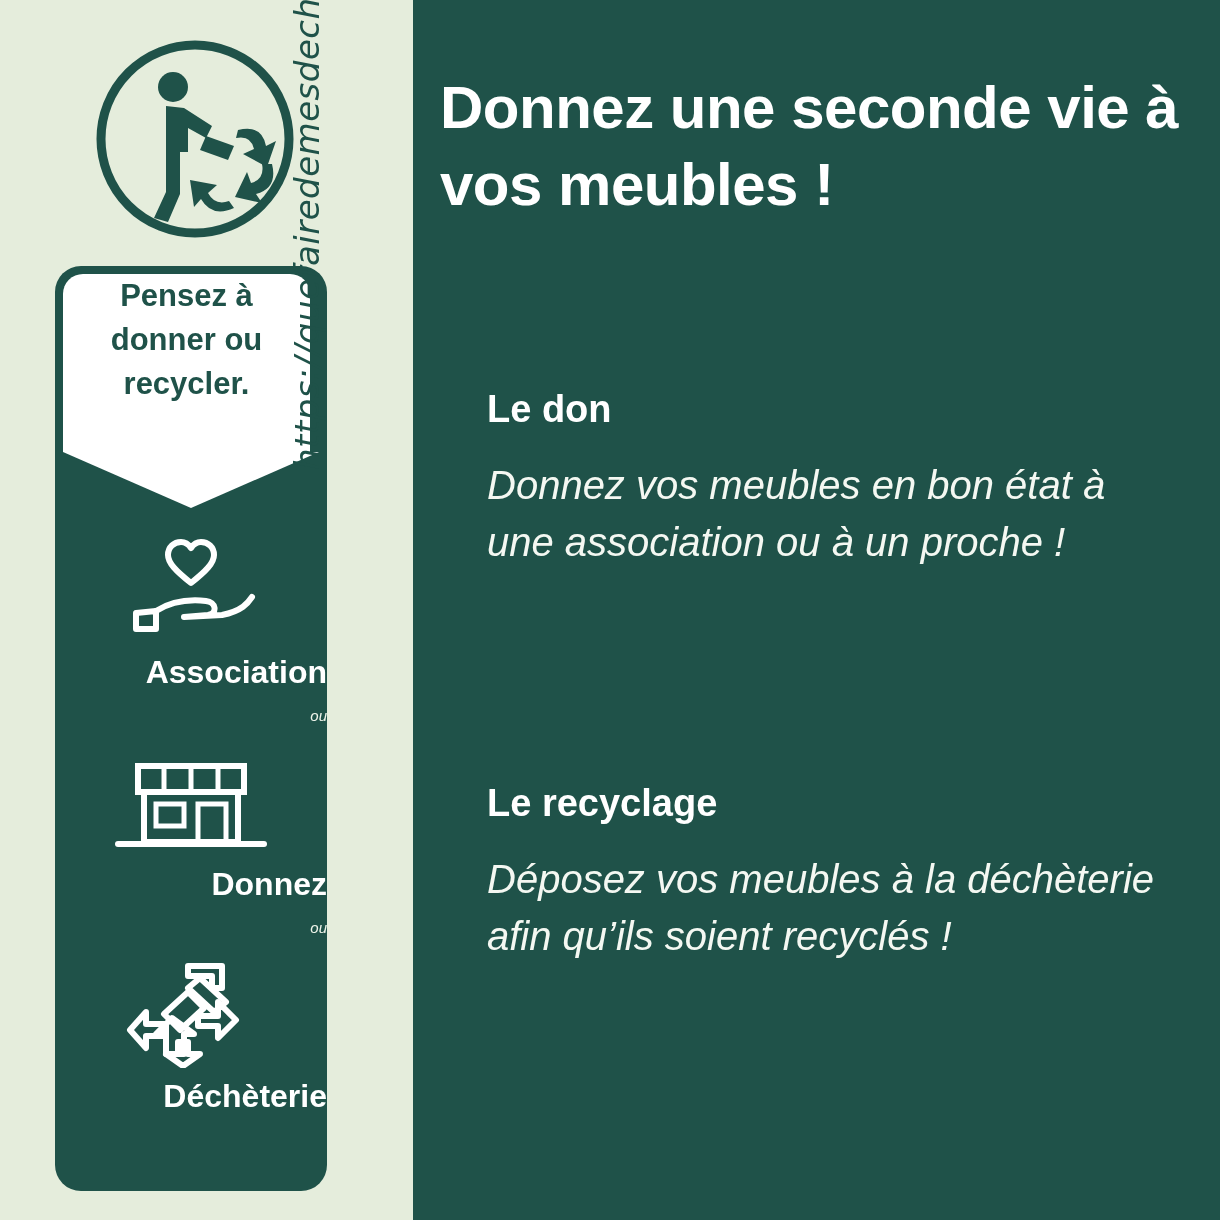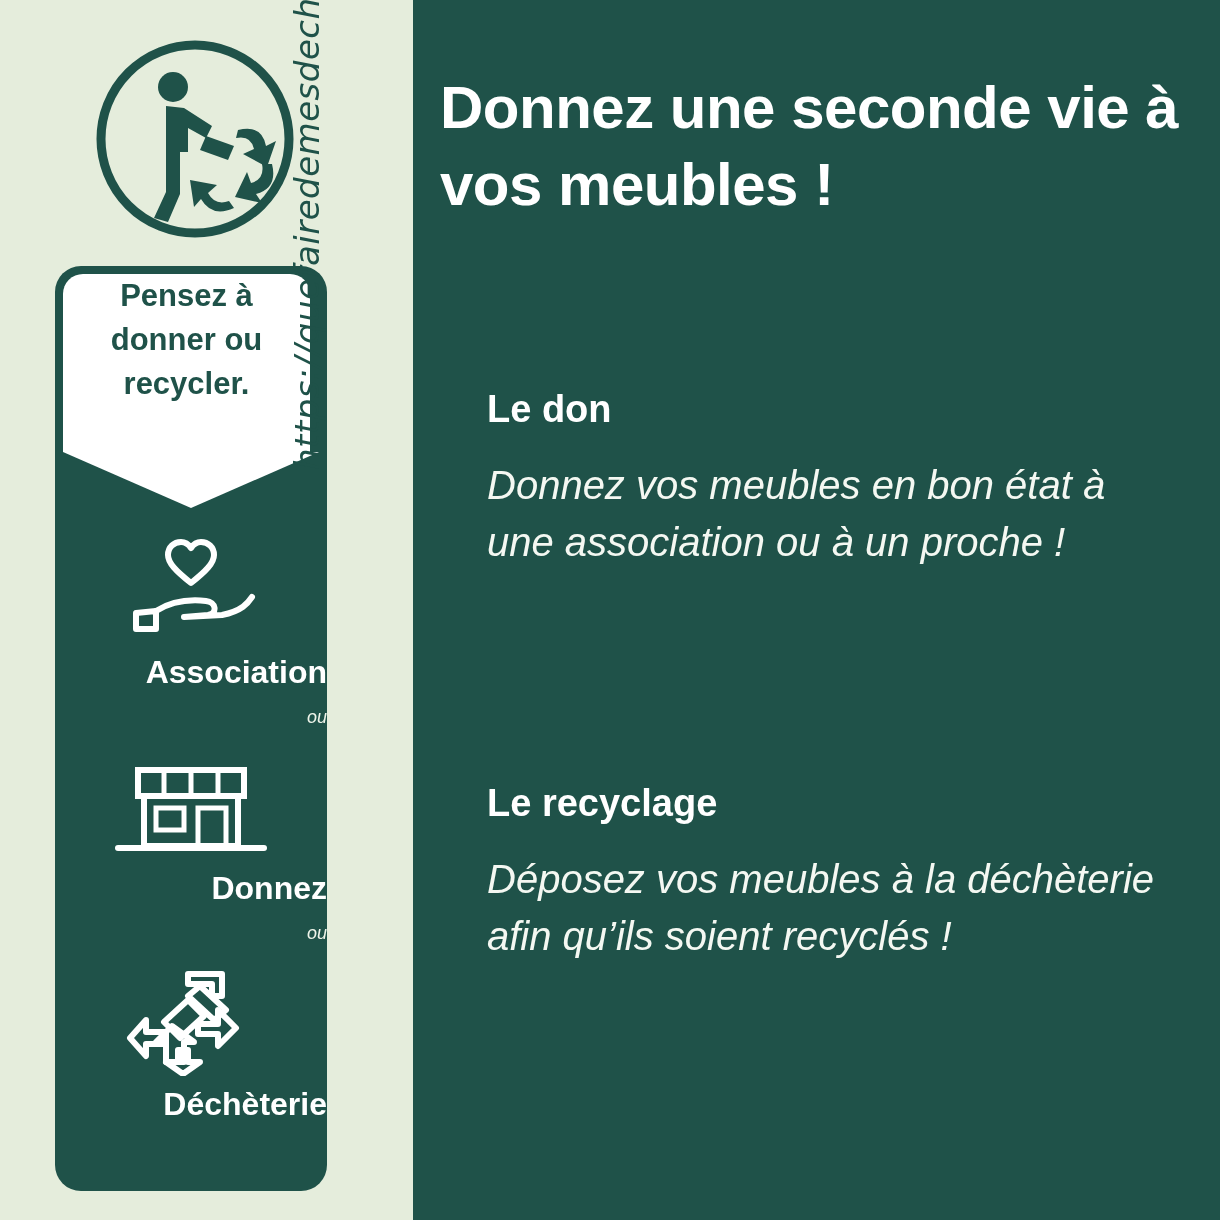--- a/index.html
+++ b/index.html
@@ -123,21 +123,21 @@
     justify-content: center;
     height: 118px;
   }
   .step-label {
     font-size: 32px;
     font-weight: bold;
     margin-top: 6px;
     color: #ffffff;
   }
   .step-or {
-    font-size: 18px;
+    font-size: 15px;
     font-style: italic;
     margin: 16px 0 18px 0;
     color: #eef4ea;
   }
   .url {
     position: absolute;
     left: 287px;
     top: 470px;
     width: 620px;
     transform: rotate(-90deg);

